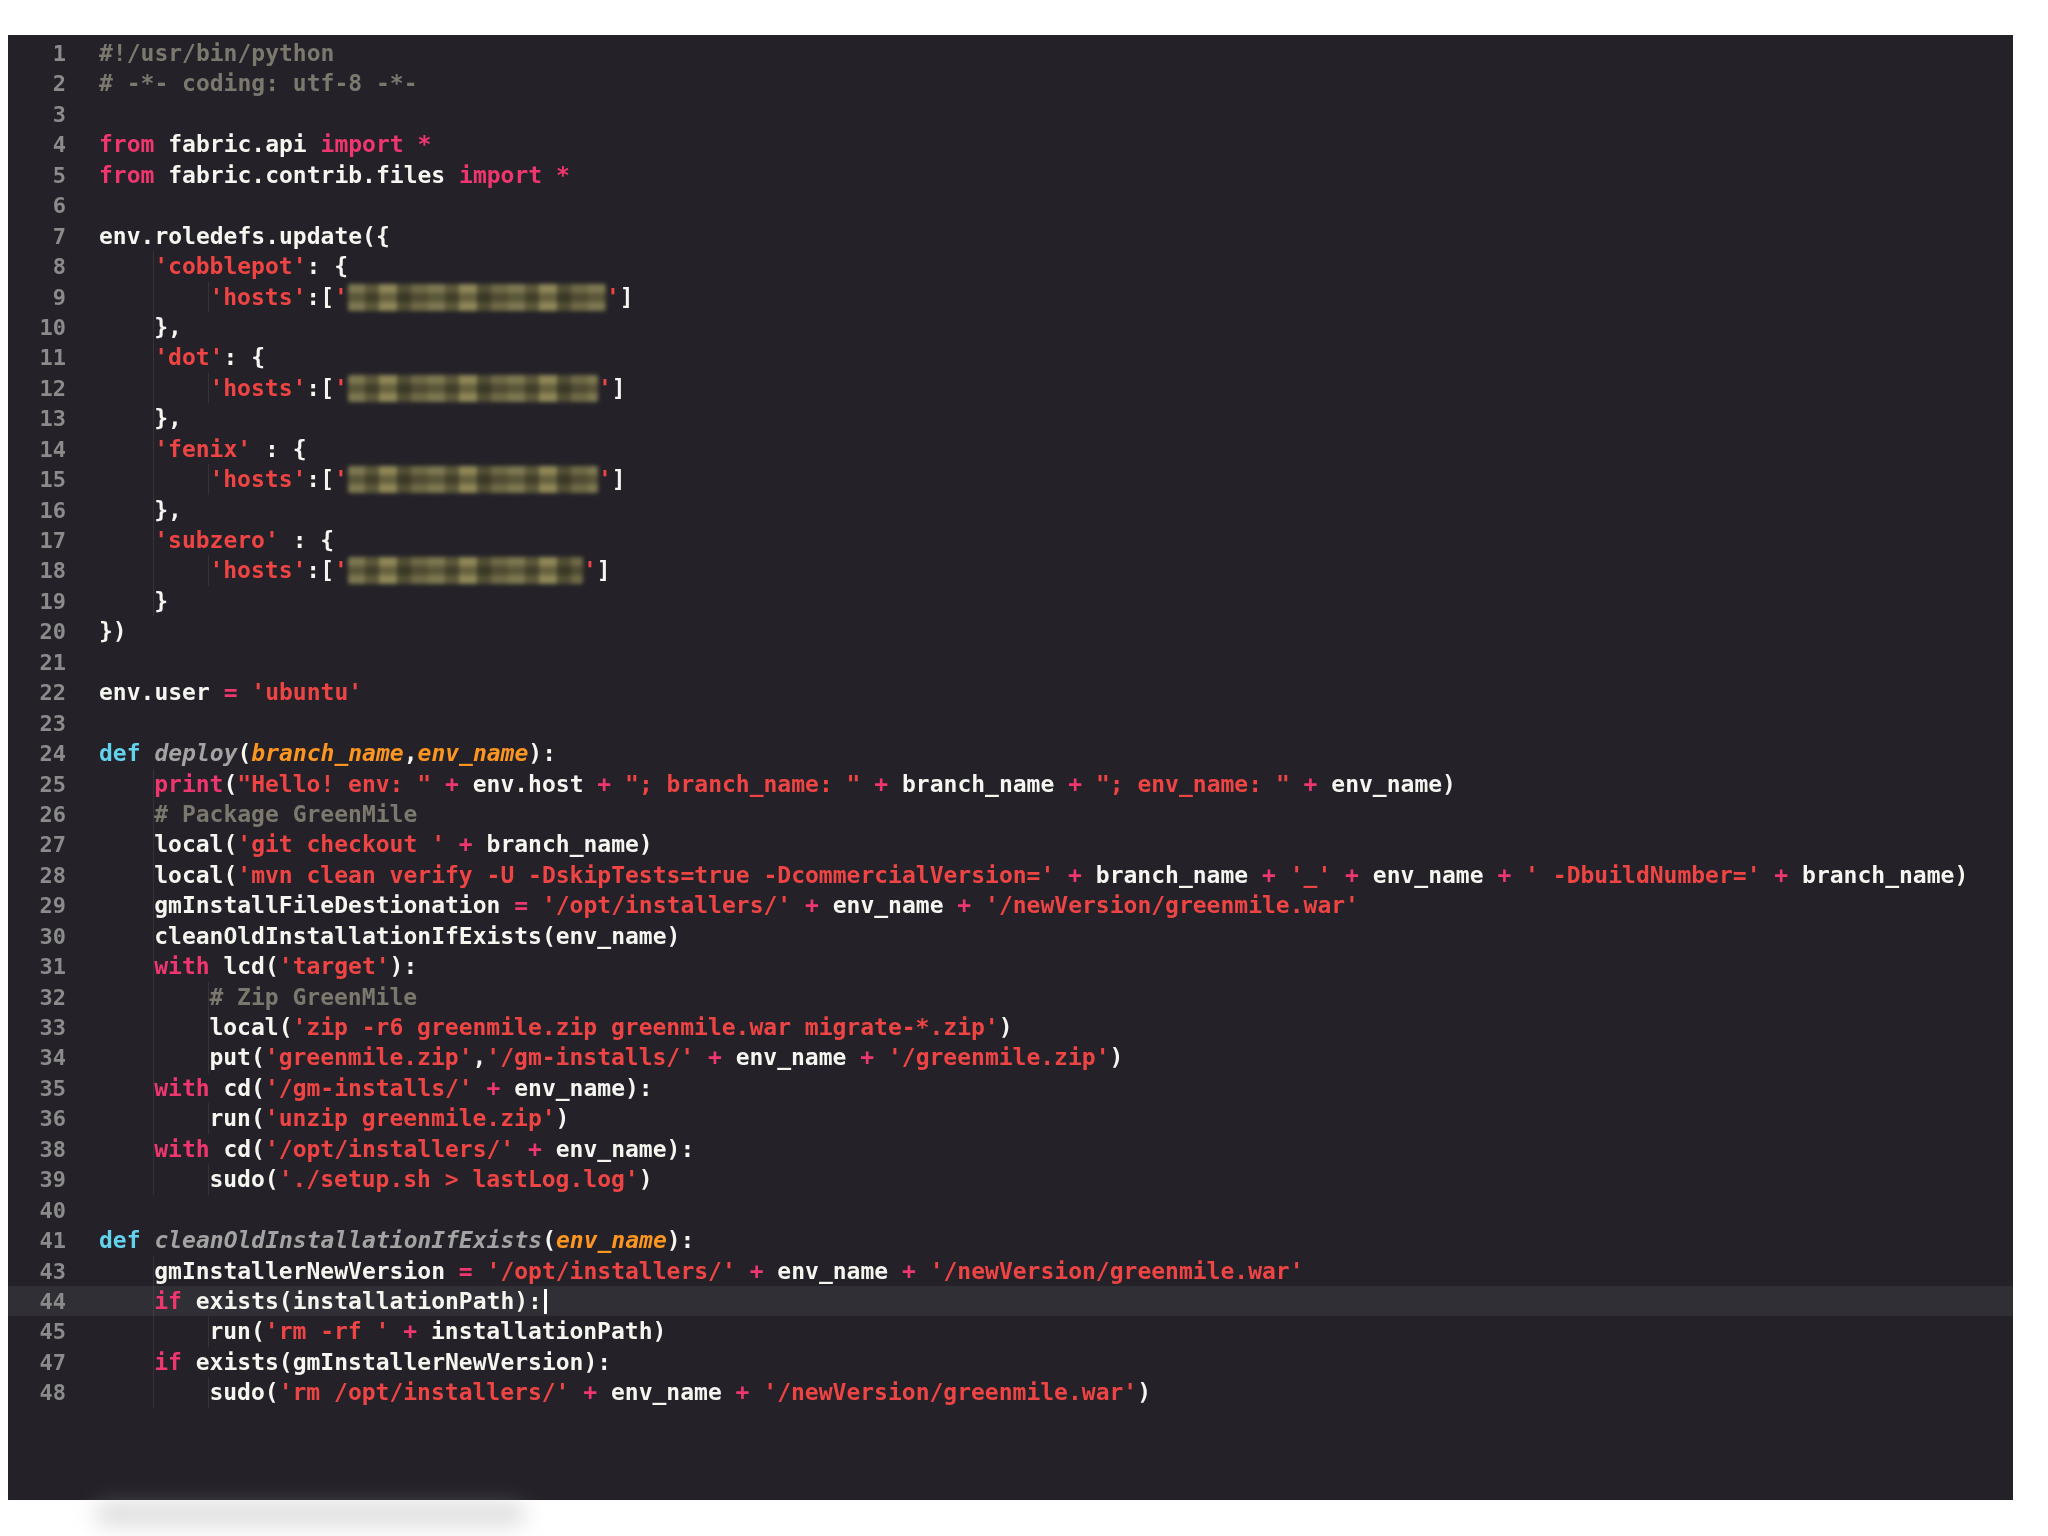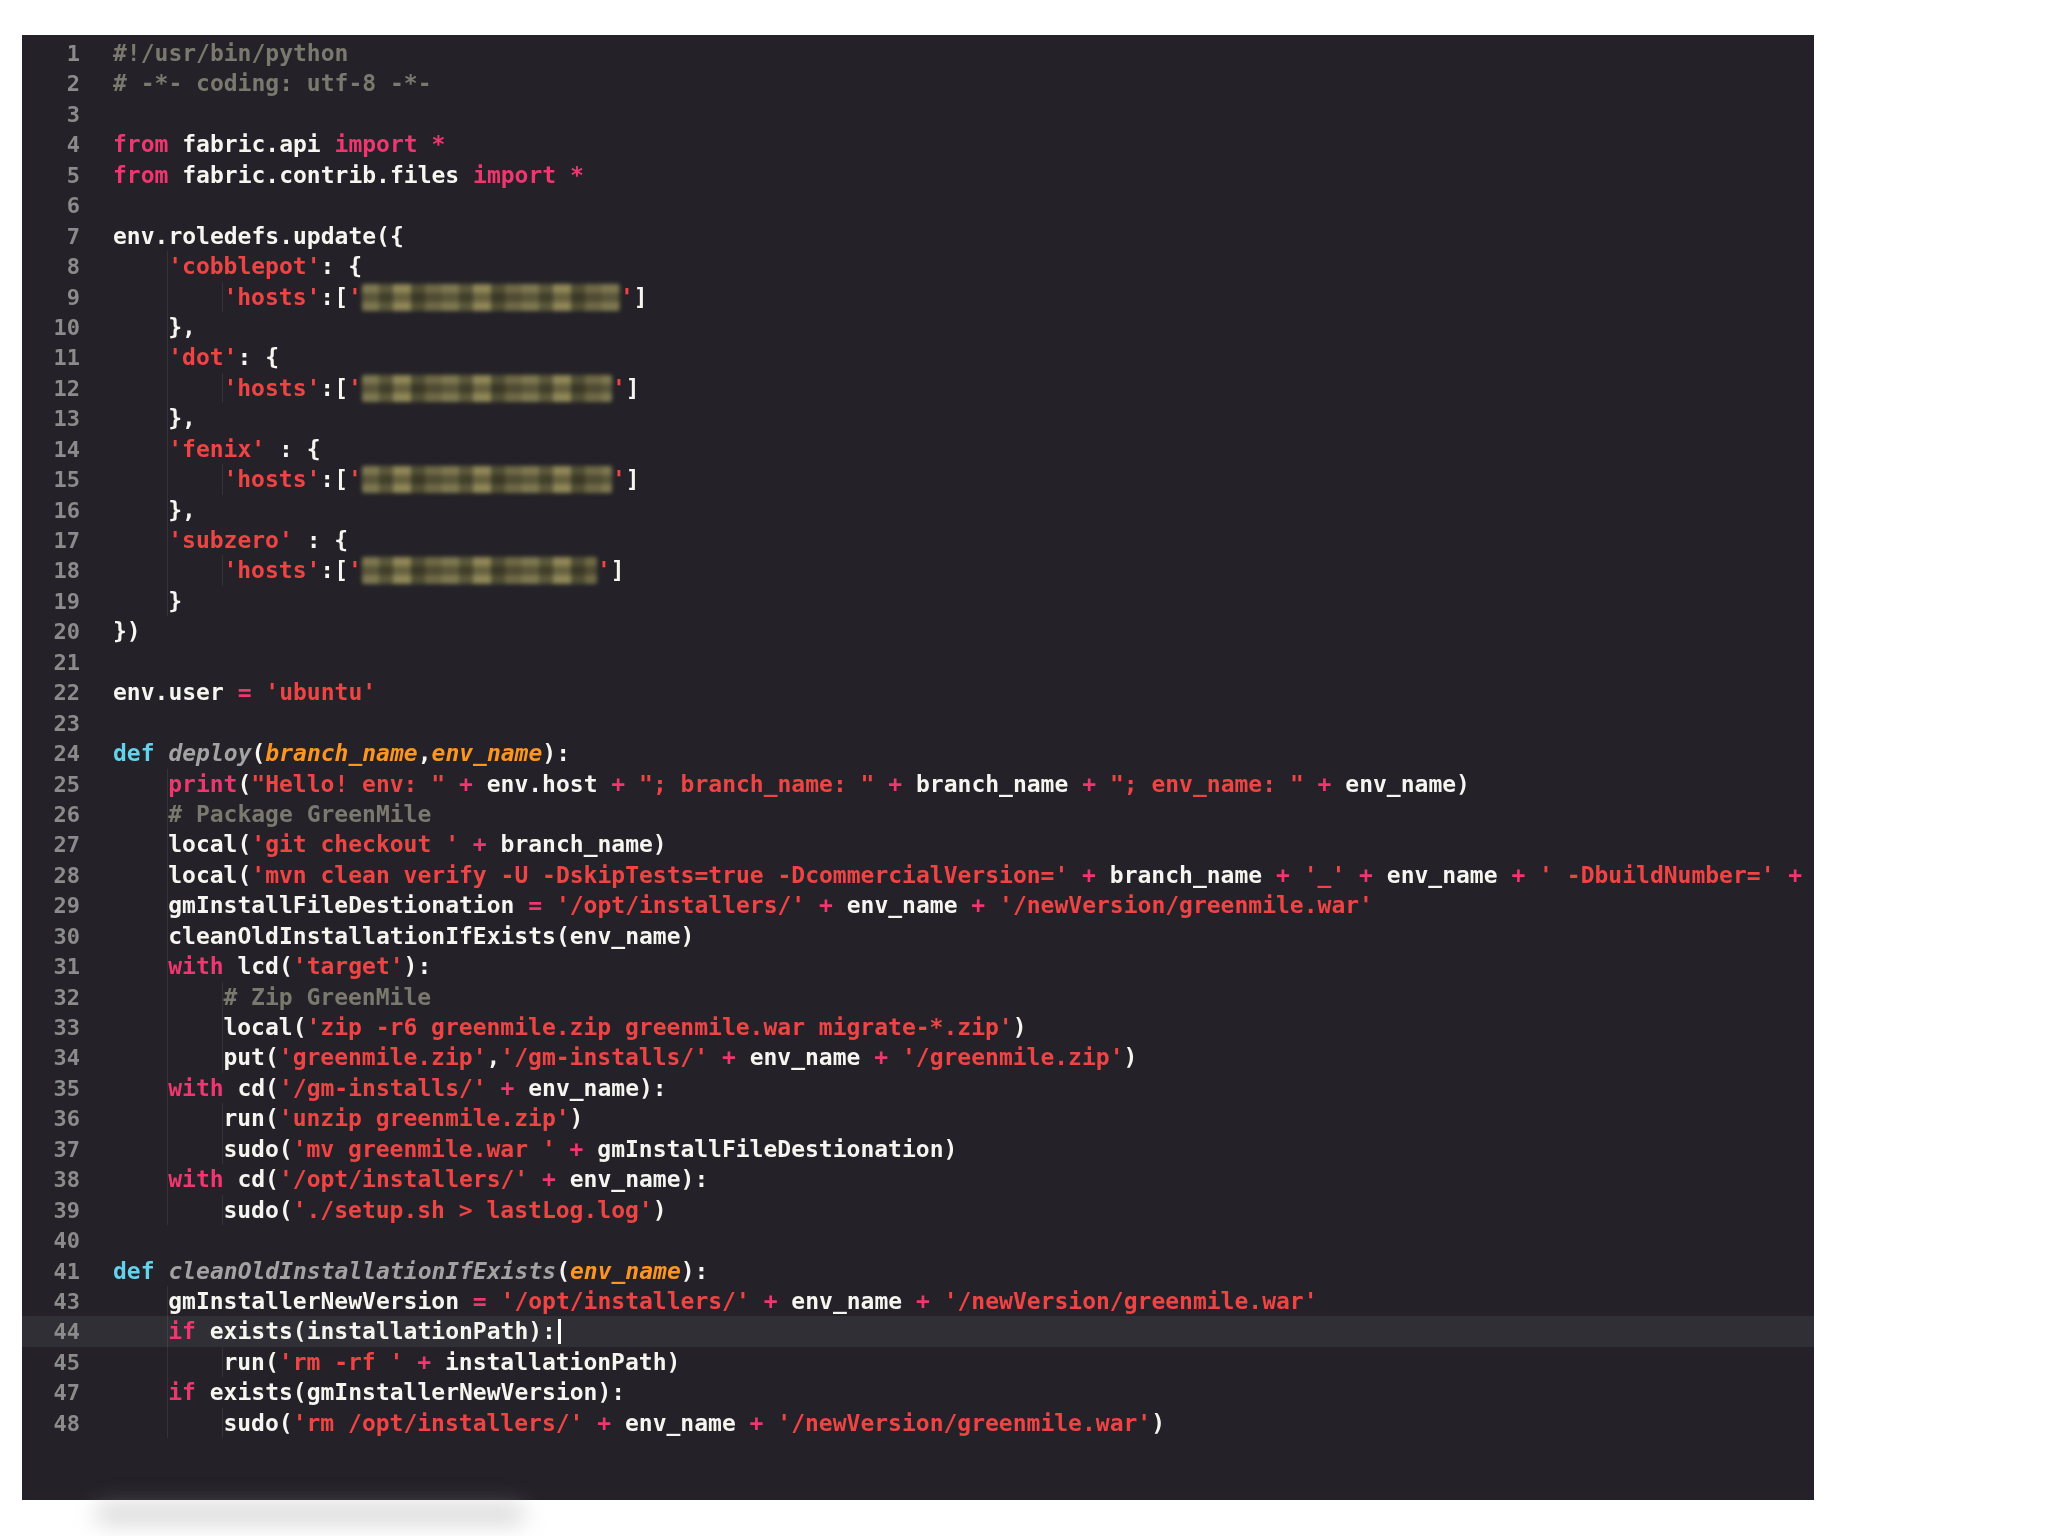--- a/index.html
+++ b/index.html
@@ -1,18 +1,18 @@
 <!DOCTYPE html>
 <html><head>
 <meta charset="utf-8">
 <style>
   html,body{margin:0;padding:0;}
   .page{position:relative;width:2048px;height:1536px;background:#ffffff;overflow:hidden;
         font-family:"DejaVu Sans Mono","Liberation Mono",monospace;}
-  .editor{position:absolute;left:22px;top:35px;width:1792px;height:1465px;
+  .editor{position:absolute;left:8px;top:35px;width:2005px;height:1465px;
           background:#242228;overflow:hidden;}
   .lines{padding-top:3px;}
   .row{white-space:pre;height:30.45px;line-height:30.45px;font-size:23px;font-weight:bold;}
   .row.cur{background:#302f35;}
   .ln{display:inline-block;width:58px;padding-right:33px;text-align:right;
       color:#8b8b8b;font-size:22px;}
   .codeline{color:#f6f6f1;}
   .ind{display:inline-block;height:30.45px;vertical-align:top;
        background:repeating-linear-gradient(90deg,transparent 0 54.2px,rgba(255,255,255,0.08) 54.2px 55.2px);}
   .w{color:#f6f6f1;}
@@ -68,21 +68,20 @@
         <div class="row"><span class="ln">27</span><span class="codeline"><span class="ind" style="width: 55.2px;"></span><span class="w">local(</span><span class="s">'git checkout '</span><span class="o"> + </span><span class="w">branch_name)</span></span></div>
         <div class="row"><span class="ln">28</span><span class="codeline"><span class="ind" style="width: 55.2px;"></span><span class="w">local(</span><span class="s">'mvn clean verify -U -DskipTests=true -DcommercialVersion='</span><span class="o"> + </span><span class="w">branch_name</span><span class="o"> + </span><span class="s">'_'</span><span class="o"> + </span><span class="w">env_name</span><span class="o"> + </span><span class="s">' -DbuildNumber='</span><span class="o"> + </span><span class="w">branch_name)</span></span></div>
         <div class="row"><span class="ln">29</span><span class="codeline"><span class="ind" style="width: 55.2px;"></span><span class="w">gmInstallFileDestionation </span><span class="o">=</span><span class="s"> '/opt/installers/'</span><span class="o"> + </span><span class="w">env_name</span><span class="o"> + </span><span class="s">'/newVersion/greenmile.war'</span></span></div>
         <div class="row"><span class="ln">30</span><span class="codeline"><span class="ind" style="width: 55.2px;"></span><span class="w">cleanOldInstallationIfExists(env_name)</span></span></div>
         <div class="row"><span class="ln">31</span><span class="codeline"><span class="ind" style="width: 55.2px;"></span><span class="k">with</span><span class="w"> lcd(</span><span class="s">'target'</span><span class="w">):</span></span></div>
         <div class="row"><span class="ln">32</span><span class="codeline"><span class="ind" style="width: 110.4px;"></span><span class="c"># Zip GreenMile</span></span></div>
         <div class="row"><span class="ln">33</span><span class="codeline"><span class="ind" style="width: 110.4px;"></span><span class="w">local(</span><span class="s">'zip -r6 greenmile.zip greenmile.war migrate-*.zip'</span><span class="w">)</span></span></div>
         <div class="row"><span class="ln">34</span><span class="codeline"><span class="ind" style="width: 110.4px;"></span><span class="w">put(</span><span class="s">'greenmile.zip'</span><span class="w">,</span><span class="s">'/gm-installs/'</span><span class="o"> + </span><span class="w">env_name</span><span class="o"> + </span><span class="s">'/greenmile.zip'</span><span class="w">)</span></span></div>
         <div class="row"><span class="ln">35</span><span class="codeline"><span class="ind" style="width: 55.2px;"></span><span class="k">with</span><span class="w"> cd(</span><span class="s">'/gm-installs/'</span><span class="o"> + </span><span class="w">env_name):</span></span></div>
         <div class="row"><span class="ln">36</span><span class="codeline"><span class="ind" style="width: 110.4px;"></span><span class="w">run(</span><span class="s">'unzip greenmile.zip'</span><span class="w">)</span></span></div>
-        <div class="row"><span class="ln">37</span><span class="codeline"><span class="ind" style="width: 110.4px;"></span><span class="w">sudo(</span><span class="s">'mv greenmile.war '</span><span class="o"> + </span><span class="w">gmInstallFileDestionation)</span></span></div>
         <div class="row"><span class="ln">38</span><span class="codeline"><span class="ind" style="width: 55.2px;"></span><span class="k">with</span><span class="w"> cd(</span><span class="s">'/opt/installers/'</span><span class="o"> + </span><span class="w">env_name):</span></span></div>
         <div class="row"><span class="ln">39</span><span class="codeline"><span class="ind" style="width: 110.4px;"></span><span class="w">sudo(</span><span class="s">'./setup.sh &gt; lastLog.log'</span><span class="w">)</span></span></div>
         <div class="row"><span class="ln">40</span><span class="codeline"></span></div>
         <div class="row"><span class="ln">41</span><span class="codeline"><span class="d">def</span><span class="f"> cleanOldInstallationIfExists</span><span class="w">(</span><span class="p">env_name</span><span class="w">):</span></span></div>
         <div class="row"><span class="ln">43</span><span class="codeline"><span class="ind" style="width: 55.2px;"></span><span class="w">gmInstallerNewVersion </span><span class="o">=</span><span class="s"> '/opt/installers/'</span><span class="o"> + </span><span class="w">env_name</span><span class="o"> + </span><span class="s">'/newVersion/greenmile.war'</span></span></div>
         <div class="row cur"><span class="ln">44</span><span class="codeline"><span class="ind" style="width: 55.2px;"></span><span class="k">if</span><span class="w"> exists(installationPath):</span><span class="caret"></span></span></div>
         <div class="row"><span class="ln">45</span><span class="codeline"><span class="ind" style="width: 110.4px;"></span><span class="w">run(</span><span class="s">'rm -rf '</span><span class="o"> + </span><span class="w">installationPath)</span></span></div>
         <div class="row"><span class="ln">47</span><span class="codeline"><span class="ind" style="width: 55.2px;"></span><span class="k">if</span><span class="w"> exists(gmInstallerNewVersion):</span></span></div>
         <div class="row"><span class="ln">48</span><span class="codeline"><span class="ind" style="width: 110.4px;"></span><span class="w">sudo(</span><span class="s">'rm /opt/installers/'</span><span class="o"> + </span><span class="w">env_name</span><span class="o"> + </span><span class="s">'/newVersion/greenmile.war'</span><span class="w">)</span></span></div>
       </div>

